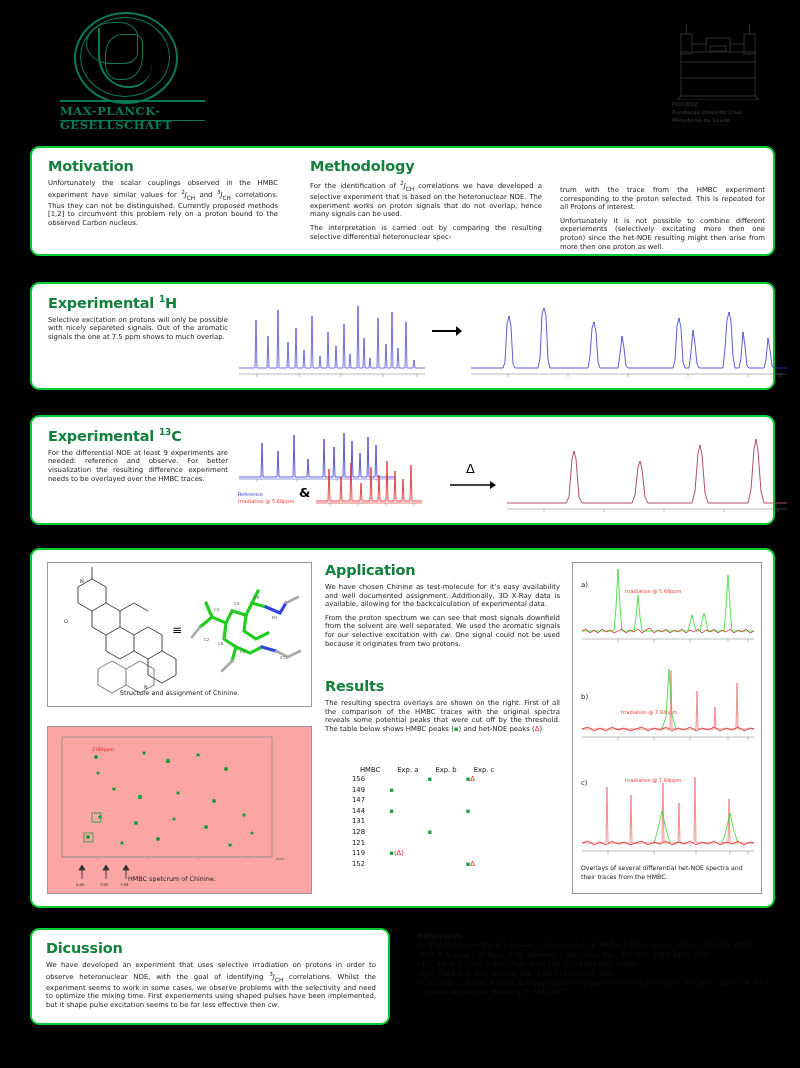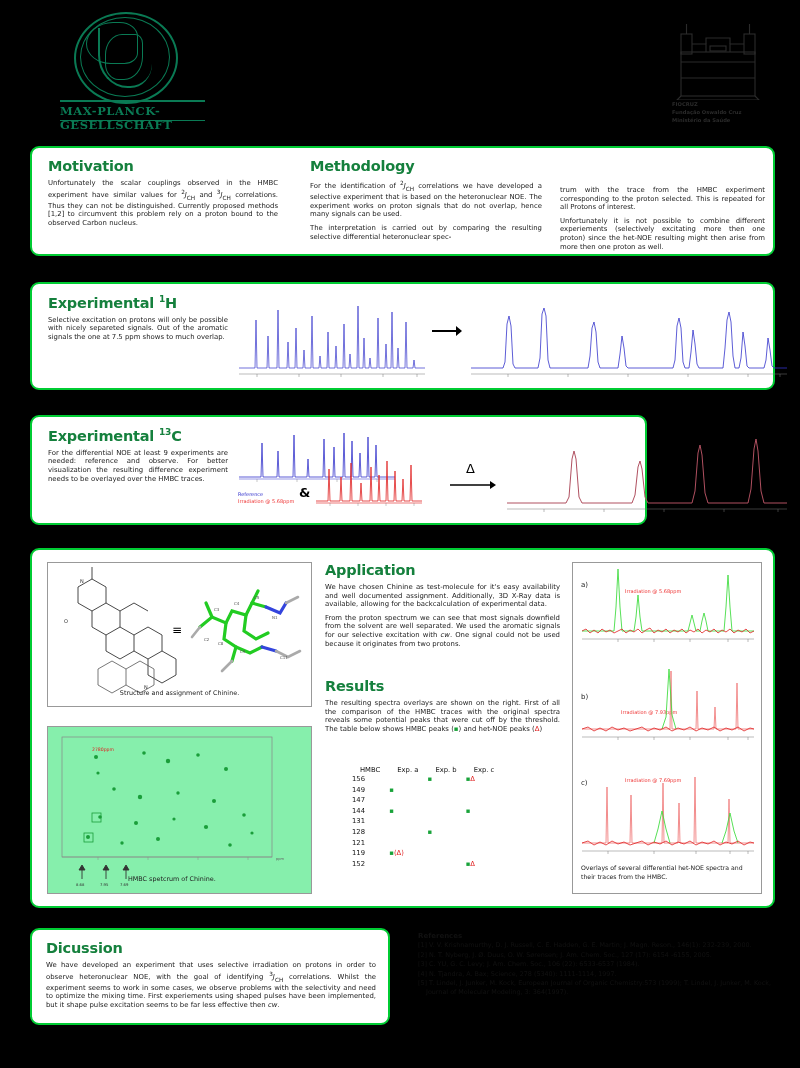--- a/index.html
+++ b/index.html
@@ -156,21 +156,21 @@
         <line x1="40" y1="76" x2="40" y2="79"></line>
           <line x1="100" y1="76" x2="100" y2="79"></line>
         <line x1="160" y1="76" x2="160" y2="79"></line>
           <line x1="220" y1="76" x2="220" y2="79"></line>
         <line x1="280" y1="76" x2="280" y2="79"></line>
           <line x1="312" y1="76" x2="312" y2="79"></line>
       </g>
     </svg>
   </div>
 
-  <div class="box" style="left:30px;top:415px;width:617px;height:110px;">
+  <div class="box" style="left:30px;top:415px;width:745px;height:110px;">
     <div class="col" style="left:16px;top:10px;width:180px;">
       <h2><span>Experimental</span> <sup>13</sup><span>C</span></h2>
       <p class="body">For the differential NOE at least 9 experiments are needed: reference and observe. For better visualization the resulting difference experiment needs to be overlayed over the HMBC traces.</p>
     </div>
 
     <svg class="spec" style="left:205px;top:12px;" width="160" height="56" viewBox="0 0 160 56">
       <g stroke="#3333cc" stroke-width="0.8" fill="none">
         <path d="M2 48 L24 48 L25 14 L26 48 L40 48 L41 22 L42 48 L56 48 L57 6 L58 48 L70 48 L71 30 L72 48
                  L86 48 L87 10 L88 48 L96 48 L97 18 L98 48 L106 48 L107 4 L108 48 L114 48 L115 12 L116 48
                  L122 48 L123 24 L124 48 L130 48 L131 8 L132 48 L138 48 L139 16 L140 48 L158 48"></path>
@@ -273,21 +273,21 @@
           <text x="30" y="64">C8</text>
             <text x="52" y="72">C9</text>
             <text x="84" y="38">N1</text>
           <text x="92" y="78">C11</text>
             <text x="16" y="60">C2</text>
         </g>
       </svg>
       <div class="caption" style="left:0;top:126px;width:263px;">Structure and assignment of Chinine.</div>
     </div>
 
-    <div style="position:absolute;left:15px;top:176px;width:265px;height:168px;border:1px solid #999;box-sizing:border-box;background:#86efac;">
+    <div style="position:absolute;left:15px;top:176px;width:265px;height:168px;border:1px solid #999;box-sizing:border-box;background:#fca5a5;">
       <svg width="263" height="166" viewBox="0 0 263 166">
         <rect x="14" y="10" width="210" height="120" fill="none" stroke="#888" stroke-width="0.7"></rect>
         <g fill="#1a9e3a">
           <circle cx="48" cy="30" r="2"></circle>
             <circle cx="50" cy="46" r="1.6"></circle>
           <circle cx="96" cy="26" r="1.8"></circle>
             <circle cx="120" cy="34" r="2.2"></circle>
           <circle cx="150" cy="28" r="1.8"></circle>
             <circle cx="178" cy="42" r="2"></circle>
           <circle cx="66" cy="62" r="1.8"></circle>

